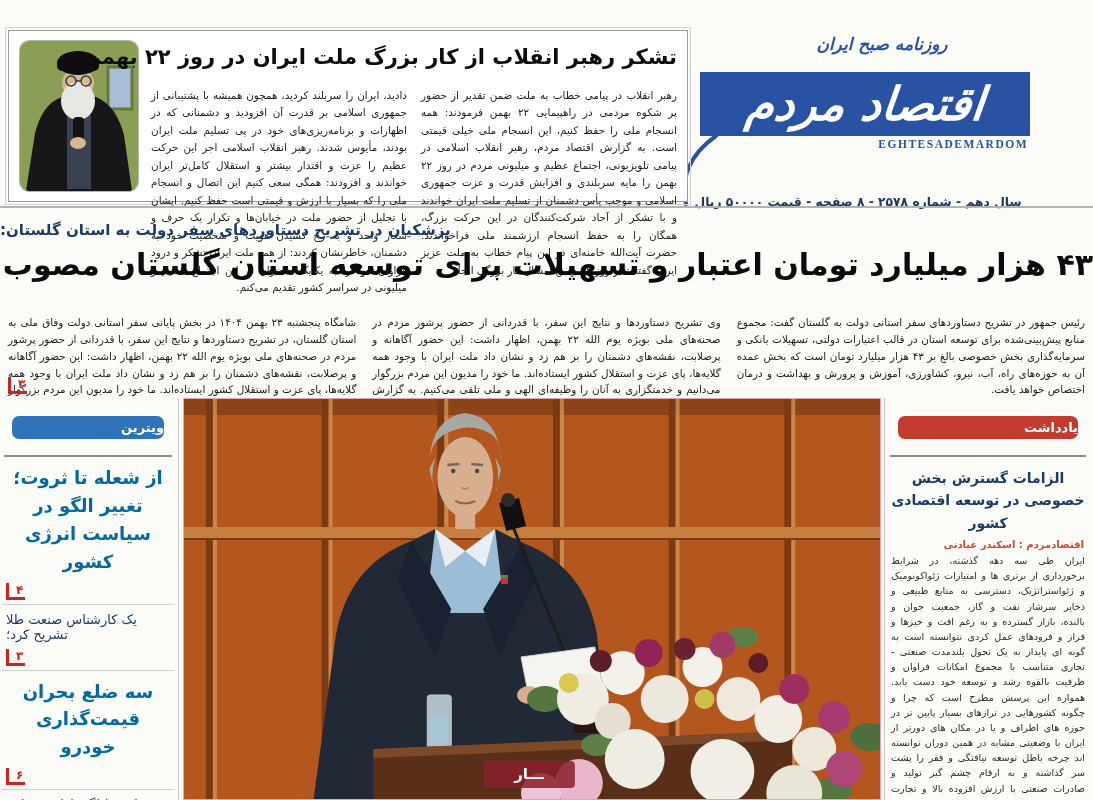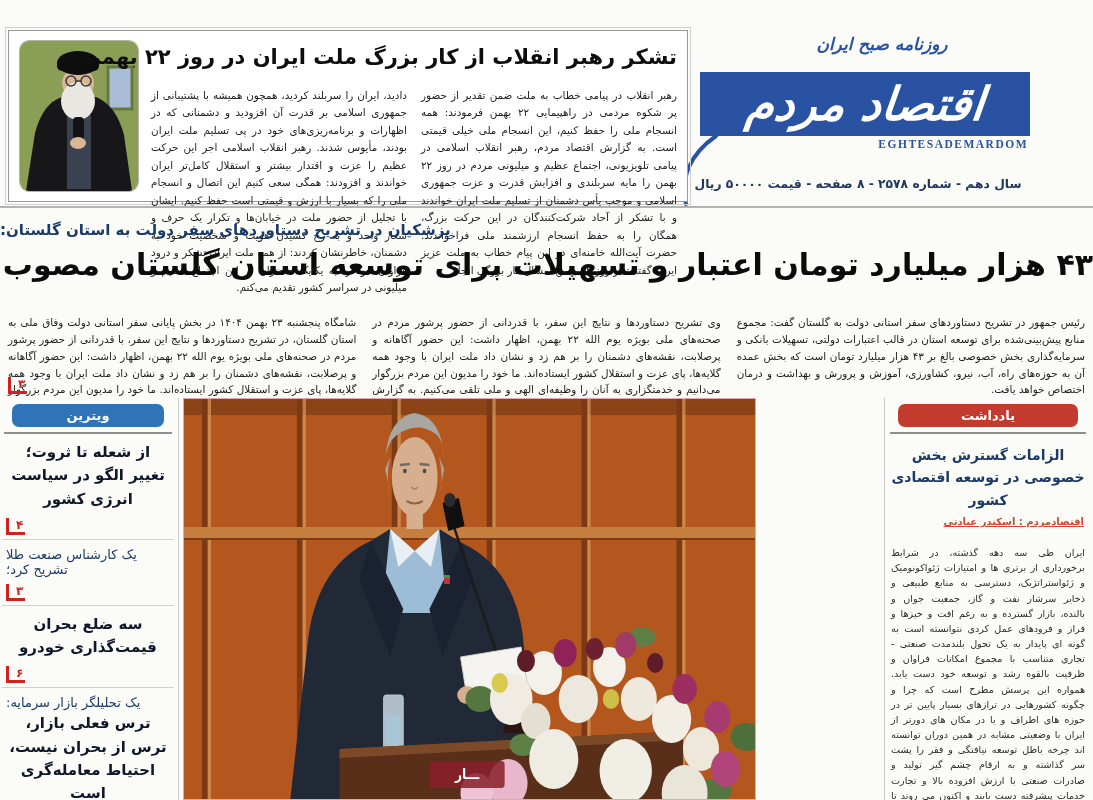--- a/index.html
+++ b/index.html
@@ -15,21 +15,21 @@
   .tagline{position:absolute;top:34px;left:60px;width:260px;text-align:center;
     color:var(--masthead_blue,#2a52a2);font-size:17px;font-style:italic;font-weight:bold;}
   .logo-bar{position:absolute;top:72px;left:8px;right:0;height:64px;
     background:var(--masthead_blue,#2a52a2);display:flex;align-items:center;justify-content:center;}
   .logo-text{color:#fff;font-size:46px;font-weight:bold;font-style:italic;
     transform:skewX(-6deg);white-space:nowrap;line-height:1;}
   .logo-latin{position:absolute;top:138px;right:2px;color:var(--masthead_blue,#2a52a2);
     font-family:"Liberation Serif",serif;font-size:11.5px;letter-spacing:1.5px;font-weight:bold;}
   .date-line{position:absolute;left:0;right:6px;text-align:center;color:#20385c;
     font-size:12.3px;font-weight:bold;white-space:nowrap;}
-  .d1{top:160px;} .d2{top:177px;}
+  .d1{top:160px;} .d2{top:195px;}
   .swash{position:absolute;top:134px;left:-16px;}
 
   
   #top-box{left:8px;top:30px;width:678px;height:170px;background:#fff;
     border:1px solid #9a9a9a;outline:1px solid #cfcfcf;outline-offset:2px;}
   #leader-photo{position:absolute;top:9px;right:auto;left:10px;width:118px;height:150px;
     border-radius:10px;overflow:hidden;border:1px solid #b5b5a8;}
   .top-headline{position:absolute;top:14px;left:140px;right:10px;text-align:left;
     font-size:21px;font-weight:900;color:#0d0d0d;white-space:nowrap;letter-spacing:-.3px;}
   .top-cols{position:absolute;top:56px;left:142px;right:10px;bottom:8px;
@@ -49,41 +49,41 @@
   .main-cols{left:8px;top:314px;width:1077px;display:flex;gap:16px;}
   .main-cols > div{flex:1;font-size:10.4px;line-height:1.62;text-align:justify;color:#1c1c1c;}
   .folio{display:inline-block;border-left:3px solid var(--folio_red,#d0231f);
     border-bottom:3px solid var(--folio_red,#d0231f);
     padding:1px 2px 1px 7px;color:var(--folio_red,#d0231f);
     font-weight:bold;font-size:12px;line-height:1;}
   #main-folio{left:8px;top:377px;}
 
   
   #vitrine{left:2px;top:400px;width:172px;}
-  .tab{margin:4px 10px;height:23px;line-height:23px;border-radius:7px;
-    text-align:center;color:#fff;font-size:13px;font-weight:bold;}
+  .tab{margin:16px 10px;height:23px;line-height:23px;border-radius:7px;
+    color:#fff;font-size:13px;font-weight:bold;}
   .tab-blue{background:var(--vitrine_tab_blue,#2f74b8);}
   .tab-red{background:var(--note_tab_red,#c23b2e);}
   .tab-rule{height:2px;background:#8f8f8f;margin:5px 2px 0 2px;}
   .v-item{padding:7px 4px 4px 4px;border-bottom:1px solid #d0d0d0;}
   .v-item:last-child{border-bottom:none;}
   .v-kicker{text-align:left;font-size:13px;color:#1c3a66;margin-bottom:2px;}
-  .v-title{text-align:center;font-size:15px;font-weight:bold;color:#0f172a;line-height:1.55;}
+  .v-title{text-align:center;font-size:18px;font-weight:bold;color:#0369a1;line-height:1.55;}
   .v-folio-row{text-align:left;margin-top:3px;}
 
   
-  #photo-frame{left:183px;top:398px;width:573px;height:402px;
+  #photo-frame{left:183px;top:398px;width:698px;height:402px;
     border:1px solid #e2a7b3;box-sizing:border-box;background:#b4571f;}
   #photo-frame svg{display:block;width:100%;height:100%;}
 
   
   #note{left:888px;top:400px;width:200px;}
   .n-title{text-align:center;font-size:14px;font-weight:bold;color:#1c3a66;
     line-height:1.6;margin:10px 2px 2px 2px;}
-  .n-byline{color:#cf4a2c;font-size:10px;font-weight:bold;margin:5px 4px 18px 4px;text-decoration:underline;}
+  .n-byline{color:#cf4a2c;font-size:10px;font-weight:bold;margin:5px 4px 3px 4px;}
   .n-body{font-size:9.6px;line-height:1.58;text-align:justify;color:#2a2a2a;
     margin:0 3px;word-spacing:1px;}
 </style>
 </head>
 <body>
 
 <div id="masthead" class="abs">
   <div class="tagline">روزنامه صبح ایران</div>
   <div class="logo-bar">
     <span class="logo-text">اقتصاد مردم</span>

